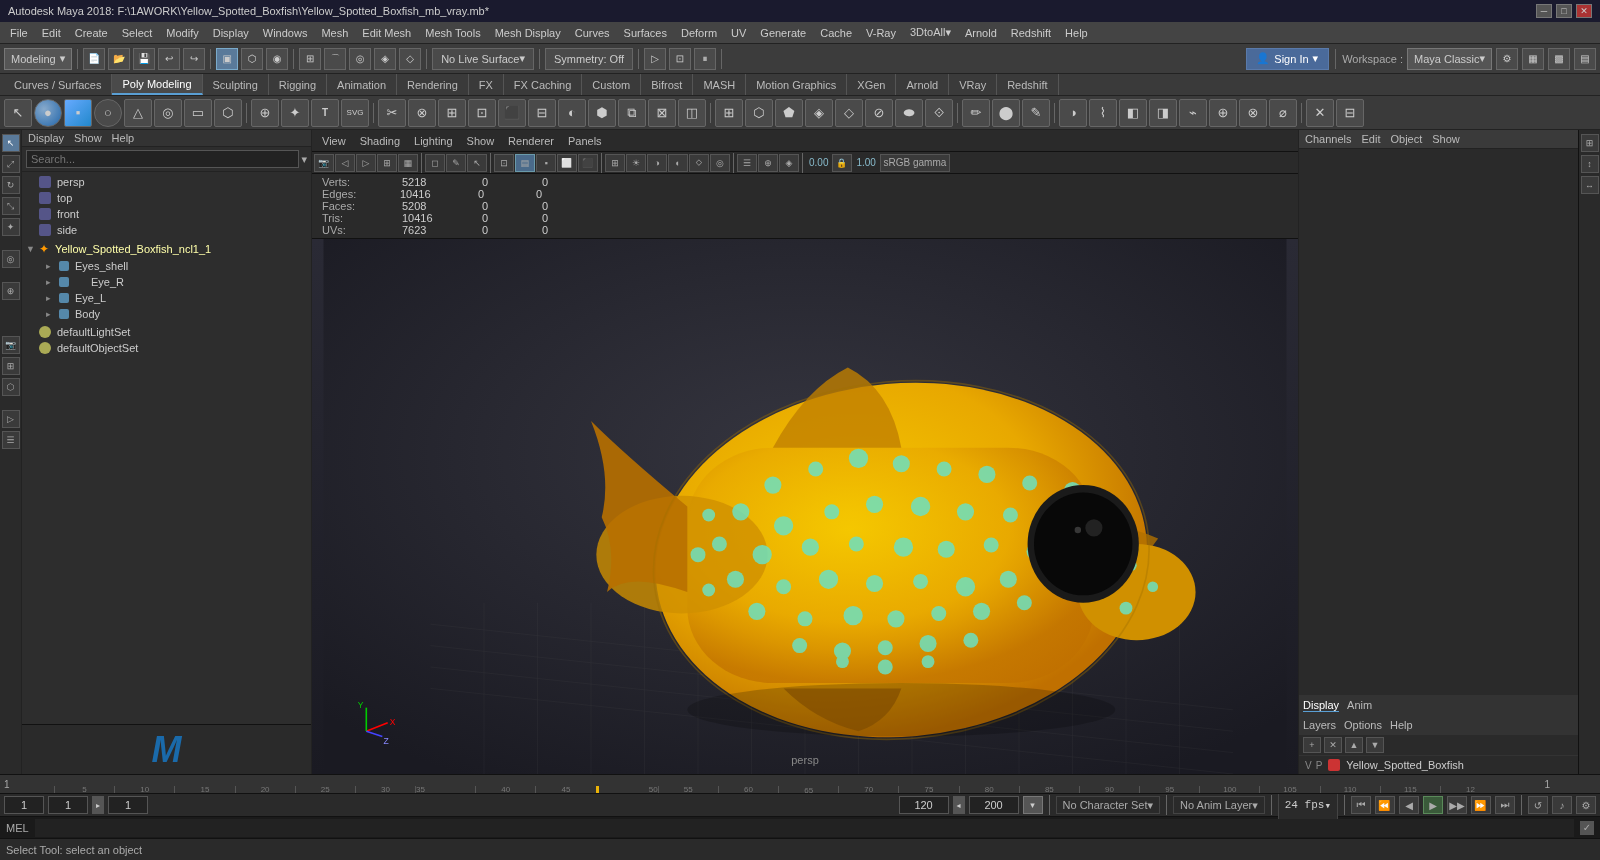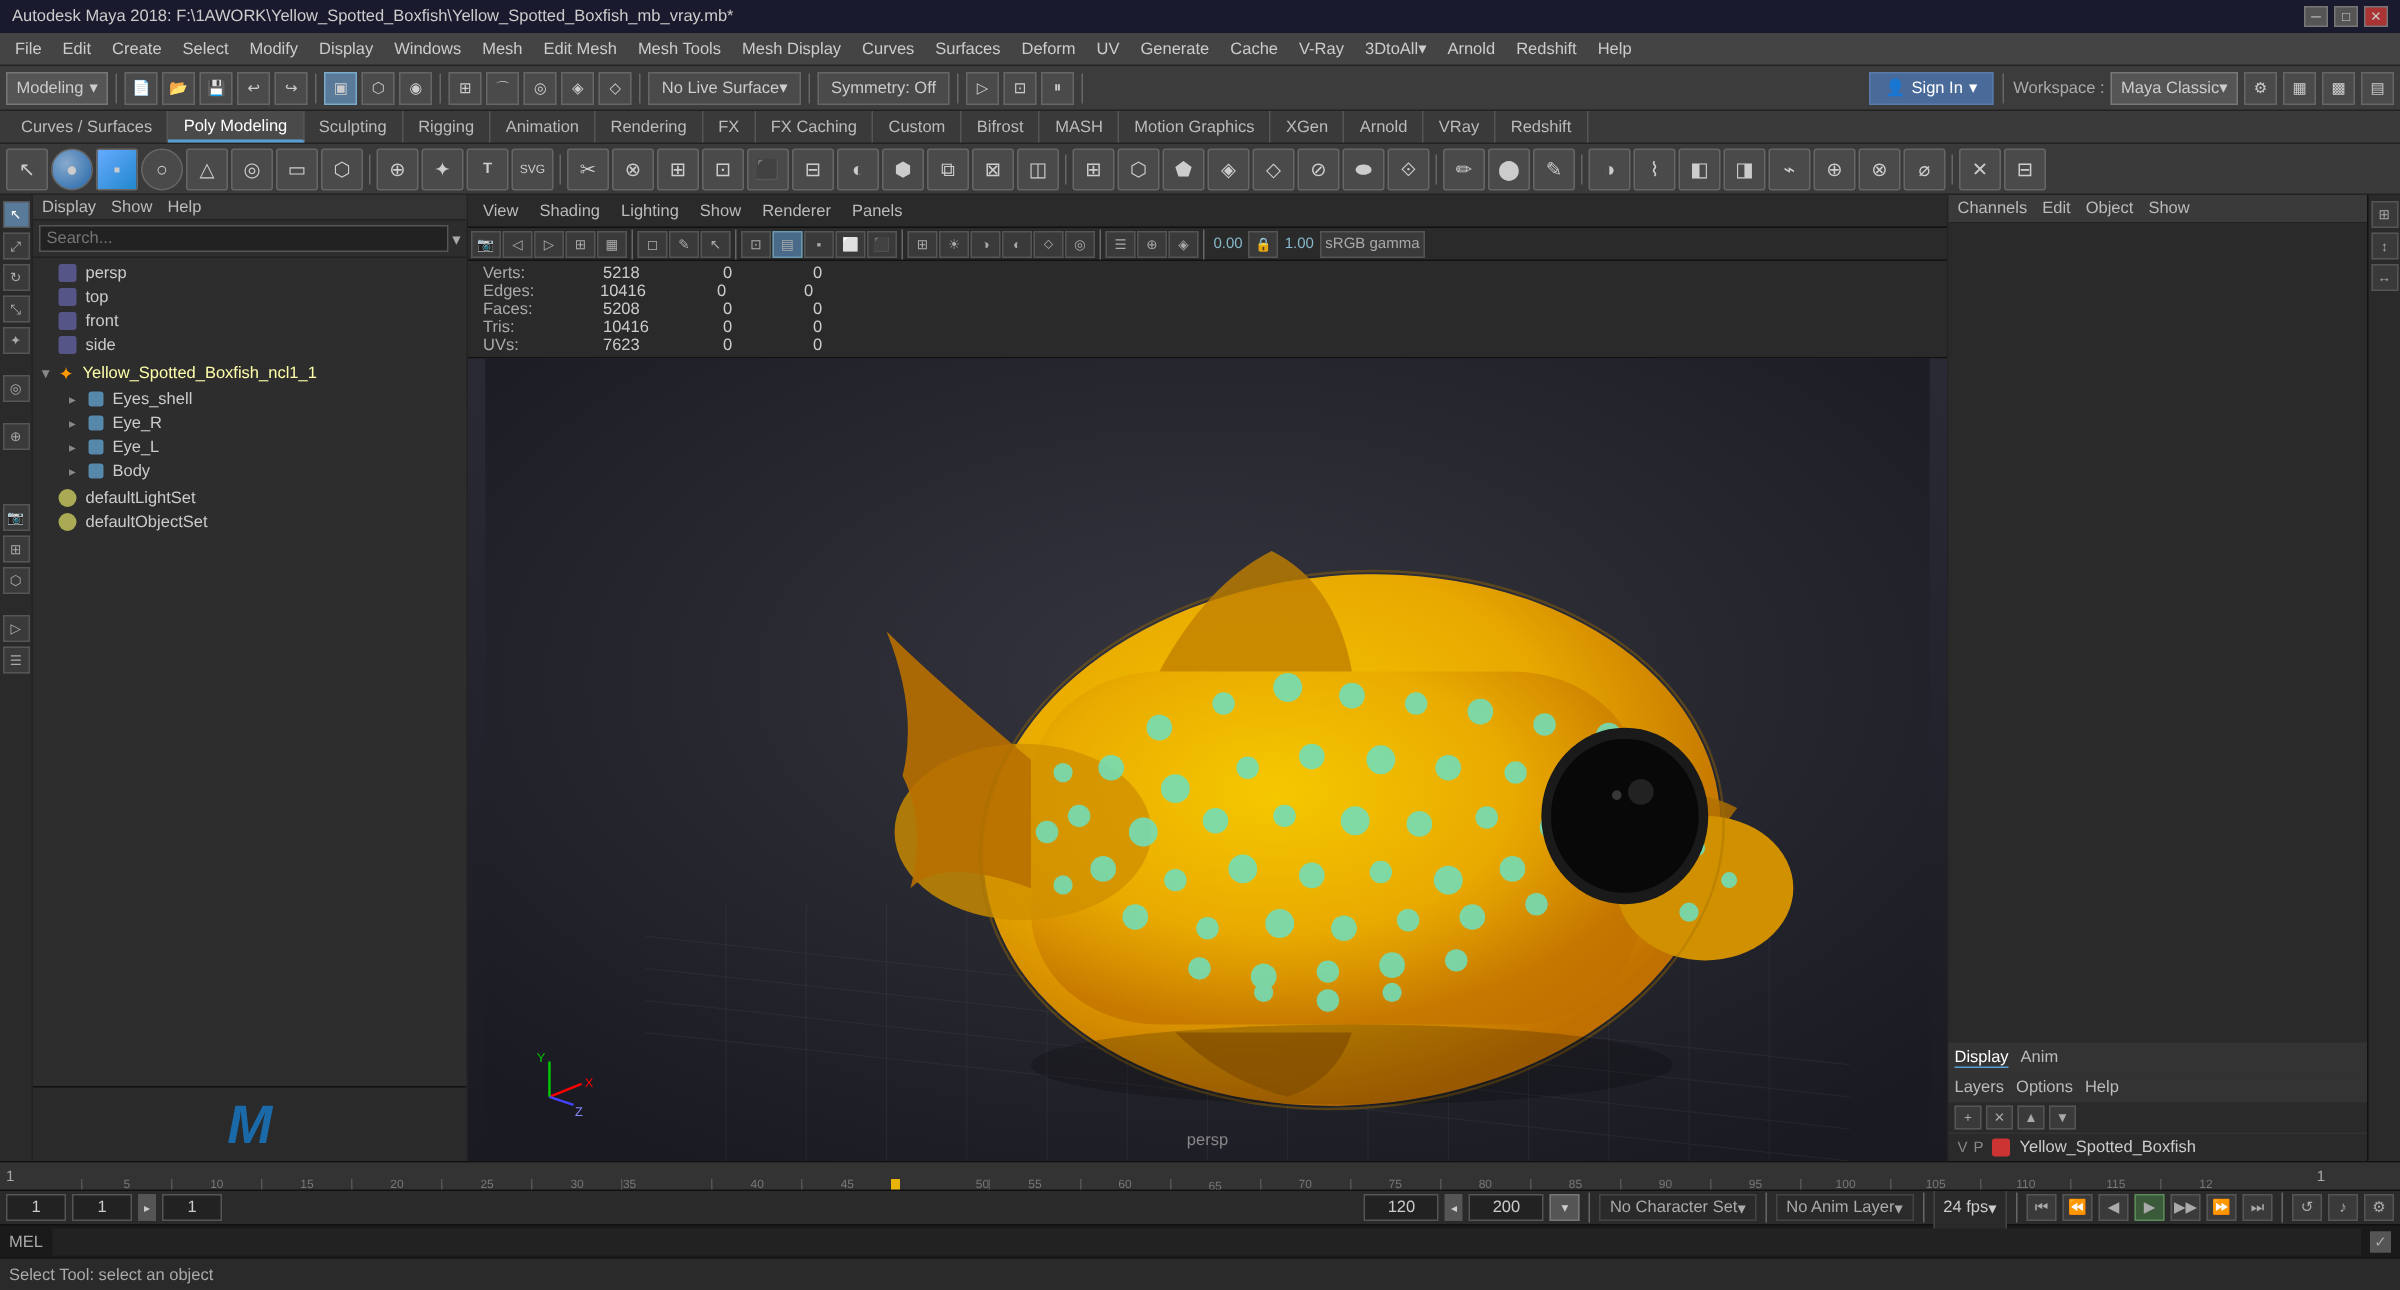--- a/index.html
+++ b/index.html
@@ -362,21 +362,21 @@
       display: flex;
       align-items: center;
       padding: 0 4px;
       gap: 4px;
     }
     .tc-num { background: #222; border: 1px solid #555; color: #ccc; width: 40px; height: 18px; font-size: 11px; text-align: center; display: flex; align-items: center; justify-content: center; }
     .tc-range { background: #555; height: 18px; width: 12px; display: flex; align-items: center; justify-content: center; cursor: pointer; font-size: 8px; }
     .tc-btn { width: 20px; height: 18px; background: #3a3a3a; border: 1px solid #555; display: flex; align-items: center; justify-content: center; cursor: pointer; font-size: 10px; color: #aaa; }
     .no-char { color: #aaa; font-size: 11px; background: #2a2a2a; border: 1px solid #444; padding: 1px 6px; height: 18px; display: flex; align-items: center; cursor: pointer; }
     .no-anim { color: #aaa; font-size: 11px; background: #2a2a2a; border: 1px solid #444; padding: 1px 6px; height: 18px; display: flex; align-items: center; cursor: pointer; }
-    .fps-display { background: #2a2a2a; border: 1px solid #444; color: #ccc; font-size: 11px; padding: 17px 6px; height: 18px; display: flex; align-items: center; cursor: pointer; }
+    .fps-display { background: #2a2a2a; border: 1px solid #444; color: #ccc; font-size: 11px; padding: 17px 6px; height: 18px; display: flex; align-items: center; cursor: pointer; font-family: Liberation Mono, monospace; }
 
     
     #command-line {
       height: 22px;
       background: #1a1a1a;
       display: flex;
       align-items: center;
       padding: 0 6px;
       gap: 6px;
       border-top: 1px solid #111;
@@ -629,21 +629,21 @@
 
       <div class="tree-item" style="padding-left:24px;">
         <span class="expand-arrow">▸</span>
         <span style="width:10px;height:10px;background:#5588aa;border-radius:2px;display:inline-block;flex-shrink:0;"></span>
         <span style="margin-left:3px;">Eyes_shell</span>
       </div>
 
       <div class="tree-item" style="padding-left:24px;">
         <span class="expand-arrow">▸</span>
         <span style="width:10px;height:10px;background:#5588aa;border-radius:2px;display:inline-block;flex-shrink:0;"></span>
-        <span style="margin-left:3px;">Eye_R</span>
+        <span style="margin-left:19px;">Eye_R</span>
       </div>
 
       <div class="tree-item" style="padding-left:24px;">
         <span class="expand-arrow">▸</span>
         <span style="width:10px;height:10px;background:#5588aa;border-radius:2px;display:inline-block;flex-shrink:0;"></span>
         <span style="margin-left:3px;">Eye_L</span>
       </div>
 
       <div class="tree-item" style="padding-left:24px;">
         <span class="expand-arrow">▸</span>
@@ -967,21 +967,21 @@
             </div>
           <div style="flex:1; border-left:1px solid #555; height:8px; display:flex; align-items:flex-end; ">
               <span style="font-size:8px; color:#777;">35</span>
             </div>
           <div style="flex:1; border-left:1px solid #555; height:8px; display:flex; align-items:flex-end; justify-content:center;">
               <span style="font-size:8px; color:#777;">40</span>
             </div>
           <div style="flex:1; border-left:1px solid #555; height:8px; display:flex; align-items:flex-end; justify-content:center;">
               <span style="font-size:8px; color:#777;">45</span>
             </div>
-          <div style="flex:1; border-left:6px solid #eab308; height:8px; display:flex; align-items:flex-end; justify-content:flex-end;">
+          <div style="flex:1; border-left:3px solid #eab308; height:8px; display:flex; align-items:flex-end; justify-content:flex-end;">
               <span style="font-size:8px; color:#777;">50</span>
             </div>
           <div style="flex:1; border-left:1px solid #555; height:8px; display:flex; align-items:flex-end; justify-content:center;">
               <span style="font-size:8px; color:#777;">55</span>
             </div>
           <div style="flex:1; border-left:1px solid #555; height:8px; display:flex; align-items:flex-end; justify-content:center;">
               <span style="font-size:8px; color:#777;">60</span>
             </div>
           <div style="flex:1; border-left:1px solid #555; height:8px; display:flex; align-items:center; justify-content:center;">
               <span style="font-size:8px; color:#777;">65</span>

